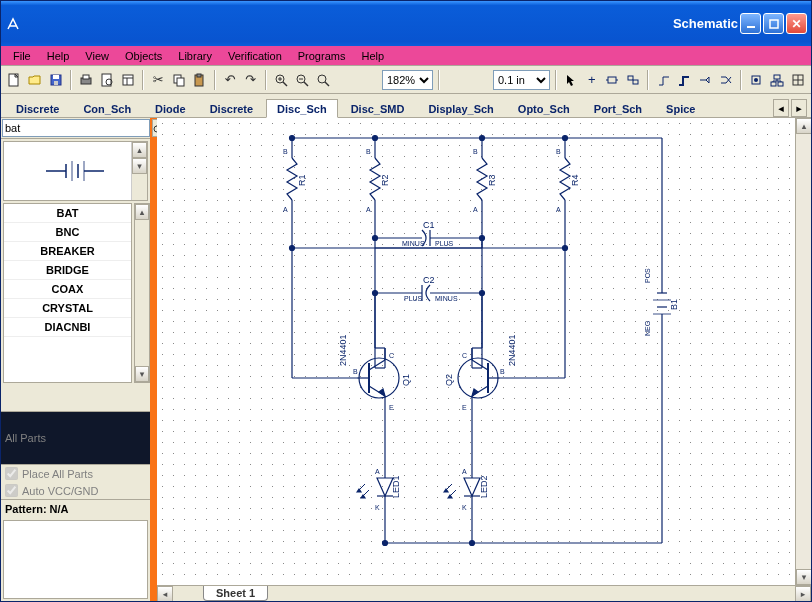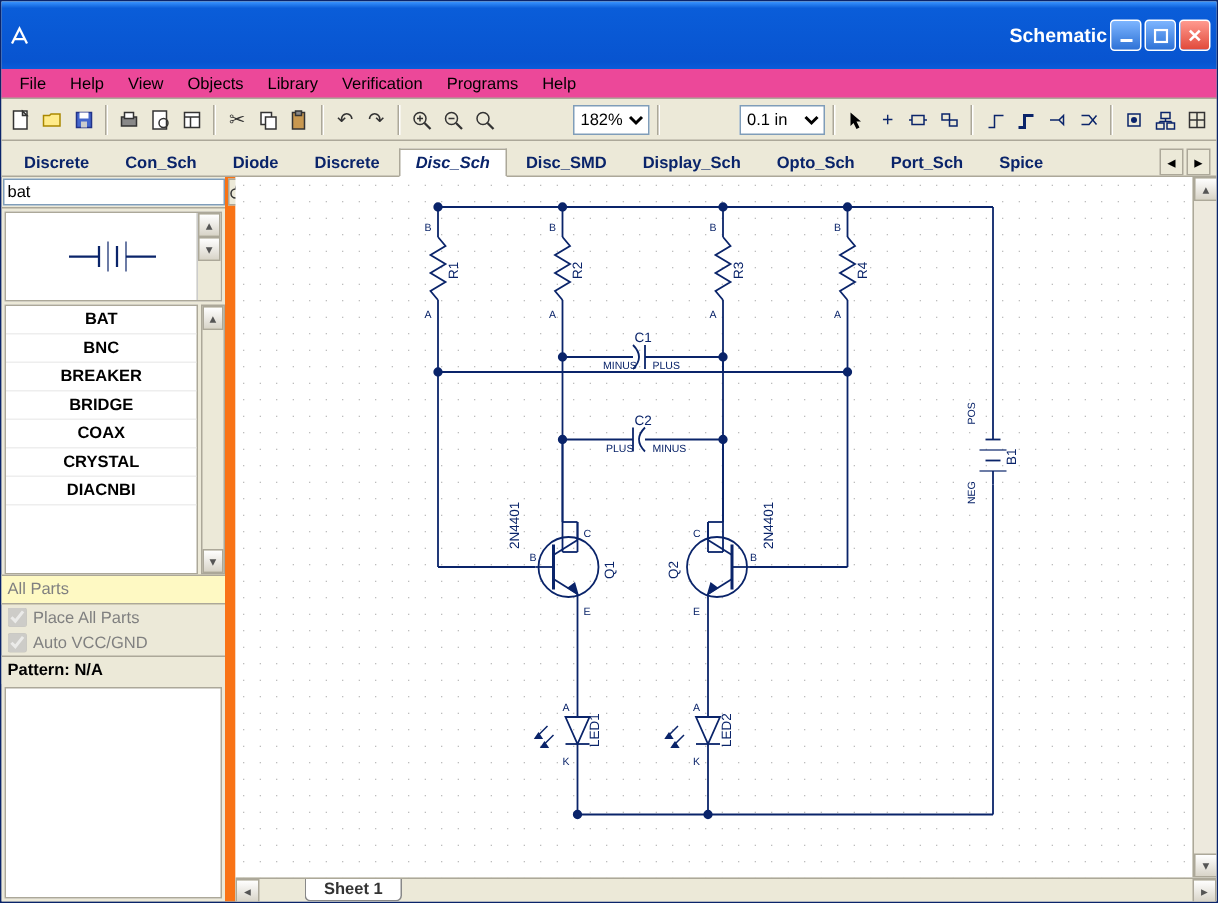--- a/index.html
+++ b/index.html
@@ -12,36 +12,36 @@
 .win-btn.min, .win-btn.max { background: linear-gradient(to bottom,#7db5ff,#2e72d6); color: white; }
 .win-btn.close { background: linear-gradient(to bottom,#ff9a8f,#e14a3b); color: white; font-weight: bold; }
 .menubar { height: 20px; background: #ec4899; border-bottom: 1px solid #aca899; display: flex; align-items: center; padding: 0 4px; }
 .menubar span { padding: 2px 8px; cursor: default; }
 .toolbar { height: 28px; background: #ece9d8; border-bottom: 1px solid #aca899; display: flex; align-items: center; padding: 2px 4px; gap: 2px; }
 .tbtn { width: 22px; height: 22px; border: 1px solid transparent; display: inline-flex; align-items: center; justify-content: center; cursor: pointer; font-size: 13px; color: #333; }
 .tsep { width: 2px; height: 20px; border-left: 1px solid #aca899; border-right: 1px solid #fff; margin: 0 3px; }
 .combo { height: 20px; font-size: 11px; border: 1px solid #7f9db9; background: white; margin-left: 48px; }
 .tabbar { height: 24px; background: #ece9d8; border-bottom: 1px solid #aca899; display: flex; align-items: flex-end; padding: 0 4px; }
 .libtab { padding: 3px 10px 2px; color: #0a246a; font-weight: bold; cursor: pointer; border: 1px solid transparent; border-bottom: none; margin-right: 2px; white-space: nowrap; }
-.libtab.active { background: #fff; border: 1px solid #aca899; border-bottom: 1px solid #fff; position: relative; top: 1px; font-style: italic; }
+.libtab.active { background: #fff; border: 1px solid #aca899; border-bottom: 1px solid #fff; position: relative; top: 1px; }
 .tabarrow { width: 16px; height: 18px; border: 1px solid #aca899; background: #ece9d8; display: inline-flex; align-items: center; justify-content: center; cursor: pointer; margin-left: 2px; }
 .body-area { flex: 1; display: flex; overflow: hidden; }
 .sidebar { width: 156px; background: #ece9d8; border-right: 7px solid #f97316; display: flex; flex-direction: column; }
 .searchrow { display: flex; border-bottom: 1px solid #aca899; }
 .searchrow input { flex: 1; border: 1px solid #7f9db9; padding: 2px; font-size: 11px; height: 18px; margin: 1px; }
 .searchrow .sbtn { width: 22px; display: inline-flex; align-items: center; justify-content: center; border: 1px solid #aca899; background: #ece9d8; margin: 1px; cursor: pointer; font-size: 11px; }
 .preview { height: 60px; background: #fff; border: 1px solid #aca899; margin: 2px; display: flex; align-items: center; justify-content: center; position: relative; }
 .preview .scroll-v { position: absolute; right: 0; top: 0; bottom: 0; width: 16px; background: #ece9d8; border-left: 1px solid #ccc; }
 .preview .scroll-v .arr { height: 16px; background: linear-gradient(#fff,#d8d4c8); border: 1px solid #aca899; display: flex; align-items: center; justify-content: center; font-size: 9px; color: #555; }
 .partlist { flex: 0 0 auto; overflow-y: auto; border: 1px solid #aca899; margin: 0 2px; background: #fff; }
 .partlist .item { padding: 3px 6px; font-weight: bold; color: #000; border-bottom: 1px solid #eee; cursor: pointer; text-align: center; }
 .plwrap { position: relative; flex: 0 0 180px; display: flex; }
 .plwrap .vscroll { width: 16px; background: #ece9d8; border: 1px solid #aca899; display: flex; flex-direction: column; justify-content: space-between; }
 .plwrap .vscroll .arr { height: 16px; background: linear-gradient(#fff,#d8d4c8); border: 1px solid #aca899; display: flex; align-items: center; justify-content: center; font-size: 9px; color: #555; }
-.filterlbl { padding: 3px 4px; color: #808080; border-top: 1px solid #aca899; border-bottom: 1px solid #aca899; background: #fef9c3; }
+.filterlbl { padding: 20px 4px; color: #808080; border-top: 1px solid #aca899; border-bottom: 1px solid #aca899; background: #0f172a; margin-top: 28px; }
 .chk { padding: 2px 4px; color: #808080; display: flex; align-items: center; gap: 4px; }
 .chk input { accent-color: #808080; }
 .pattern { padding: 3px 4px; font-weight: bold; color: #000; border-top: 1px solid #aca899; background: #ece9d8; }
 .patbox { flex: 1; background: #fff; border: 1px solid #aca899; margin: 2px; }
 .canvas-wrap { flex: 1; display: flex; flex-direction: column; background: #fff; }
 .canvas { flex: 1; position: relative; overflow: hidden; background-image: radial-gradient(circle, #888 0.5px, transparent 0.5px); background-size: 11px 11px; background-position: 0 0; }
 .schematic-svg { position: absolute; inset: 0; }
 .hscrollbar { height: 16px; background: #ece9d8; border-top: 1px solid #aca899; display: flex; align-items: center; }
 .vscrollbar { width: 16px; background: #ece9d8; border-left: 1px solid #aca899; display: flex; flex-direction: column; }
 .sheet-tab { padding: 1px 12px; background: #fff; border: 1px solid #888; border-top: none; border-radius: 0 0 4px 4px; margin-left: 30px; font-size: 11px; color: #333; font-weight: bold; }

